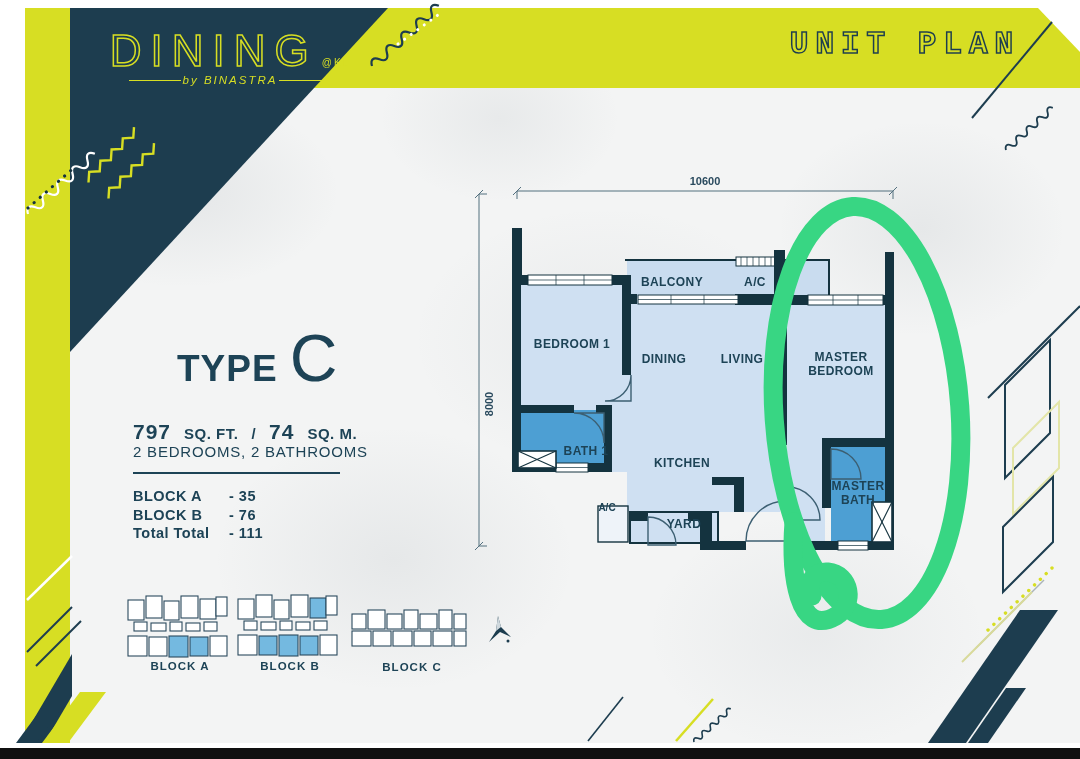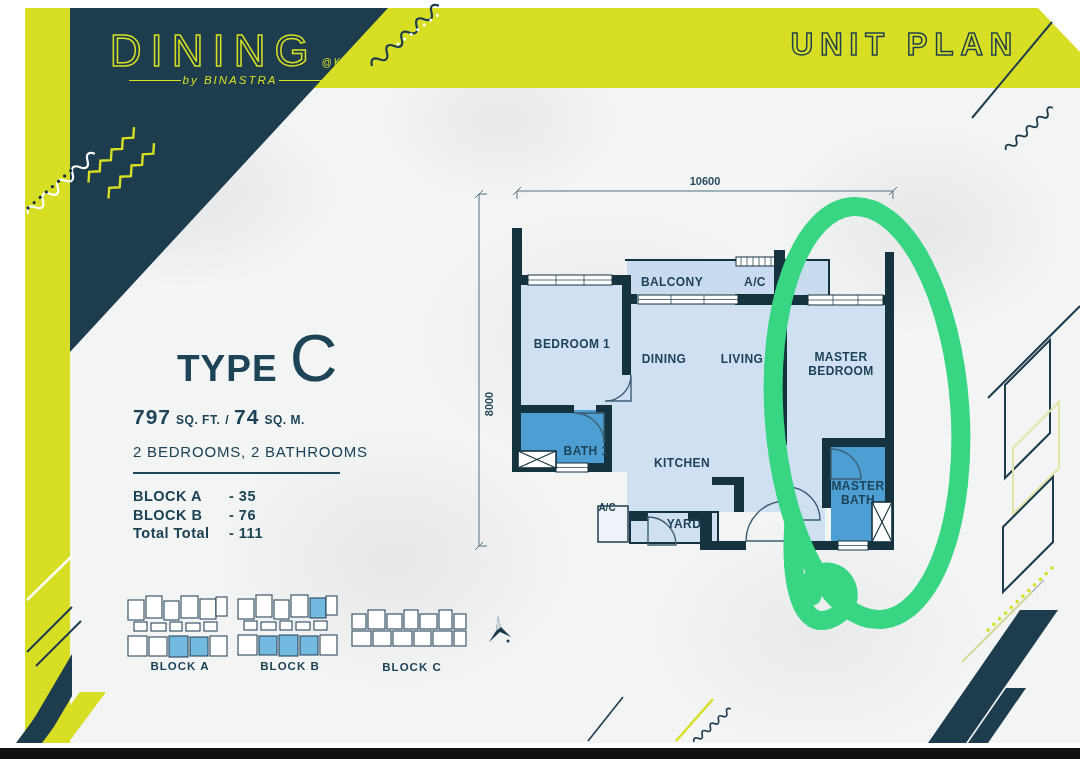--- a/index.html
+++ b/index.html
@@ -23,29 +23,29 @@
   svg.overlay{position:absolute;left:0;top:0;}
   .logo{position:absolute;left:70px;top:14px;width:320px;height:100px;color:var(--lime);}
   .logo-row{display:flex;align-items:baseline;justify-content:center;margin-top:12px;}
   .trion{font-size:44px;font-weight:400;letter-spacing:9px;color:transparent;
          -webkit-text-stroke:1.5px var(--lime);}
   .at-kl{font-size:10px;letter-spacing:2px;color:var(--lime);margin-left:4px;}
   .byline{display:flex;align-items:center;justify-content:center;gap:2px;margin-top:-2px;
           font-size:11.5px;font-style:italic;letter-spacing:2px;color:var(--lime);}
   .byline .rule{width:52px;height:1px;background:var(--lime);}
   .unit-plan{position:absolute;left:780px;top:27px;width:250px;text-align:center;
-             font-size:31px;font-weight:700;letter-spacing:7px;color:transparent;
+             font-size:31px;font-weight:700;letter-spacing:7px;color:transparent;font-family:Liberation Mono, monospace;
              -webkit-text-stroke:1.5px var(--navy);}
   .type-block{position:absolute;left:133px;top:330px;color:var(--text-navy);margin-left:44px;}
   .type-row{display:flex;align-items:baseline;}
   .type-word{font-size:37px;font-weight:700;letter-spacing:1px;}
   .type-letter{font-size:66px;font-weight:400;margin-left:12px;line-height:.85;}
-  .area-row{position:absolute;left:133px;top:405px;color:var(--text-navy);display:flex;align-items:baseline;gap:5px;}
+  .area-row{position:absolute;left:133px;top:420px;color:var(--text-navy);display:flex;align-items:baseline;gap:13px;}
   .area-num{font-size:21px;font-weight:700;letter-spacing:1px;}
-  .area-unit{font-size:12px;font-weight:700;letter-spacing:.5px;}
+  .area-unit{font-size:15px;font-weight:700;letter-spacing:.5px;}
   .bedbath{position:absolute;left:133px;top:443px;color:var(--text-navy);font-size:15px;letter-spacing:.8px;}
   .divider{position:absolute;left:133px;top:472px;width:207px;height:2px;background:var(--text-navy);}
   .stats{position:absolute;left:133px;top:487px;color:var(--text-navy);font-size:14.5px;font-weight:600;letter-spacing:.5px;}
   .stat-row{display:flex;height:18.5px;align-items:center;}
   .stat-label{width:96px;}
   .white-strip{position:absolute;left:0;top:743px;width:1080px;height:5px;background:#fff;}
   .black-bar{position:absolute;left:0;top:748px;width:1080px;height:11px;background:#101010;}
   
   .wall{fill:var(--wall);}
   .room{fill:var(--room-light);}

